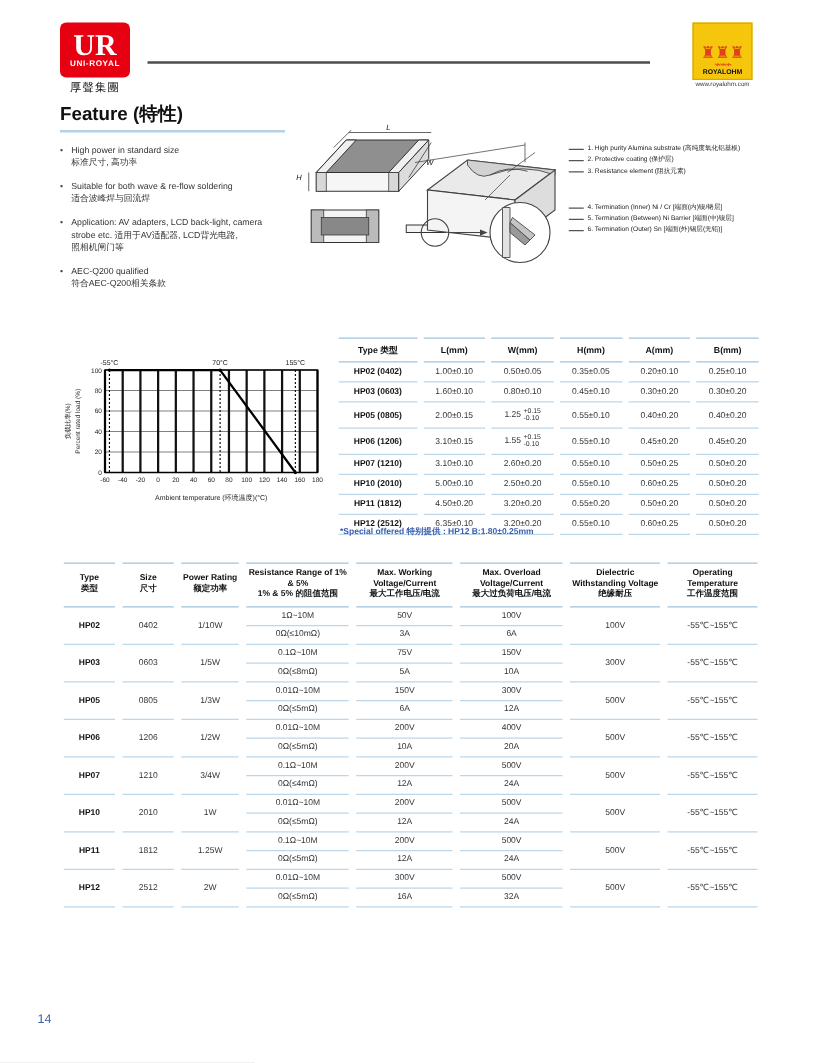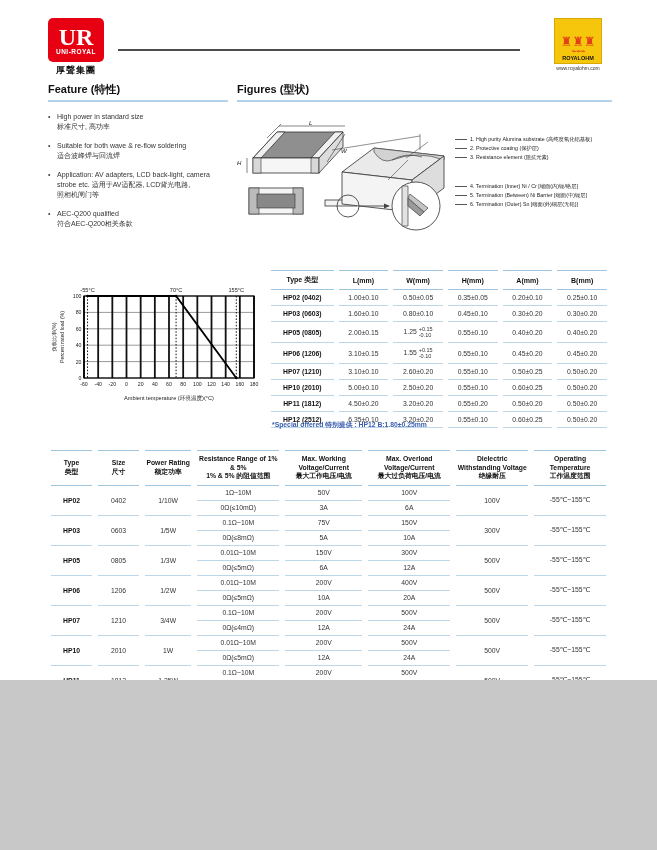--- a/index.html
+++ b/index.html
@@ -1,35 +1,35 @@
 <!DOCTYPE html>
 <html><head>
 <meta charset="utf-8">
 <style>
   * { margin:0; padding:0; box-sizing:border-box; }
   body { background:#c8c8c8; font-family:"Liberation Sans","DejaVu Sans",sans-serif; }
-  .page { position:relative; width:657px; height:680px; background:#ffffff; margin:0 auto; overflow:hidden; color:#222; }
+  .page { position:relative; width:657px; height:850px; background:#ffffff; margin:0 auto; overflow:hidden; color:#222; }
 
   
   .logo-left { position:absolute; left:48px; top:18px; width:56px; text-align:center; }
   .logo-left .box { width:56px; height:44px; background:#e60012; border-radius:5px; color:#fff; display:flex; flex-direction:column; align-items:center; justify-content:center; }
   .logo-left .mono { font-size:24px; font-weight:bold; font-family:"Liberation Serif","DejaVu Serif",serif; line-height:22px; }
   .logo-left .sub { font-size:6.5px; font-weight:bold; letter-spacing:.5px; }
-  .logo-left .cn { font-size:9px; color:#111; font-weight:bold; margin-top:2px; letter-spacing:1px; }
+  .logo-left .cn { font-size:9px; color:#111; font-weight:normal; margin-top:2px; letter-spacing:1px; }
   .page-title { position:absolute; left:118px; top:26px; font-size:15.5px; font-weight:bold; color:#2253a4; }
   .title-rule { position:absolute; left:118px; top:49px; width:402px; height:2px; background:#4d4d4d; }
   .logo-right { position:absolute; left:547px; top:18px; width:62px; text-align:center; }
   .logo-right .box { width:48px; height:46px; background:#f6c60d; margin:0 auto; border:1px solid #d8a902; display:flex; flex-direction:column; align-items:center; justify-content:flex-end; padding-bottom:2px; }
   .logo-right .glyph { color:#e2401a; font-size:13px; line-height:11px; font-weight:bold; }
   .logo-right .zig { color:#e2401a; font-size:9px; line-height:8px; letter-spacing:-1px; }
   .logo-right .nm { font-size:5.5px; font-weight:bold; color:#111; }
   .logo-right .url { font-size:5px; color:#333; margin-top:1px; }
 
   
-  .sec-head { font-size:11px; font-weight:bold; color:#111; padding-bottom:3px; border-bottom:2px solid #b5d1e8; }
+  .sec-head { font-size:15px; font-weight:bold; color:#111; padding-bottom:3px; border-bottom:2px solid #b5d1e8; }
   .feature-sec { position:absolute; left:48px; top:82px; width:180px; }
   .figures-sec { position:absolute; left:237px; top:82px; width:375px; }
 
   .feature-list { margin-top:10px; }
   .feat-item { display:flex; margin-bottom:9px; }
   .feat-bullet { font-size:7px; color:#444; width:9px; flex:0 0 9px; padding-top:1px; }
   .feat-text { font-size:7px; color:#333; line-height:10px; }
 
   .fig-area { position:relative; margin-top:8px; height:130px; }
   .callouts1 { position:absolute; left:218px; top:25px; }
@@ -51,21 +51,21 @@
   .tolstack { display:inline-flex; flex-direction:column; font-size:5.5px; line-height:6px; vertical-align:middle; margin-left:2px; text-align:left; }
   .special-note { position:absolute; left:272px; top:420px; font-size:6.8px; color:#3a5dae; font-weight:bold; }
 
   
   .spec-wrap { position:absolute; left:45px; top:450px; width:567px; }
   table.spec { width:100%; border-collapse:separate; border-spacing:6px 0; font-size:6.8px; }
   .spec thead th { border-top:1.5px solid #9fc4de; border-bottom:1.5px solid #9fc4de; padding:4px 1px; font-size:6.8px; line-height:8.5px; color:#111; vertical-align:middle; }
   .spec td, .spec tbody th { border-bottom:1px solid #bcd6ea; padding:3.5px 1px; text-align:center; vertical-align:middle; color:#333; }
   .spec tbody th { font-weight:bold; color:#111; }
 
-  .page-num { position:absolute; left:56px; top:810px; font-size:13px; color:#3a5dae; }
+  .page-num { position:absolute; left:30px; top:810px; font-size:10px; color:#3a5dae; }
 
   svg text { font-family:"Liberation Sans","DejaVu Sans",sans-serif; fill:#222; }
 </style>
 </head>
 <body>
 
 <div class="page">
 
   <div class="logo-left">
     <div class="box">
@@ -102,21 +102,20 @@
           <span class="feat-text">Application: AV adapters, LCD back-light, camera strobe etc. 适用于AV适配器, LCD背光电路,<br>照相机闸门等</span>
         </div>
         <div class="feat-item">
           <span class="feat-bullet">•</span>
           <span class="feat-text">AEC-Q200 qualified<br>符合AEC-Q200相关条款</span>
         </div>
       </div>
   </div>
 
   <div class="figures-sec">
-    <div class="sec-head">Figures (型状)</div>
     <div class="fig-area">
 
       <svg width="120" height="120" viewBox="0 0 120 120" style="position:absolute;left:0;top:8px;">
         <polygon points="16,40 40,14 106,14 82,40" fill="#8f8f8f" stroke="#333" stroke-width="0.8"></polygon>
         <polygon points="16,40 40,14 48,14 24,40" fill="#f0f0f0" stroke="#333" stroke-width="0.8"></polygon>
         <polygon points="74,40 98,14 106,14 82,40" fill="#f0f0f0" stroke="#333" stroke-width="0.8"></polygon>
         <rect x="16" y="40" width="66" height="15" fill="#f6f6f6" stroke="#333" stroke-width="0.8"></rect>
         <rect x="16" y="40" width="8" height="15" fill="#d8d8d8" stroke="#333" stroke-width="0.6"></rect>
         <rect x="74" y="40" width="8" height="15" fill="#d8d8d8" stroke="#333" stroke-width="0.6"></rect>
         <polygon points="82,40 106,14 106,29 82,55" fill="#dcdcdc" stroke="#333" stroke-width="0.8"></polygon>

